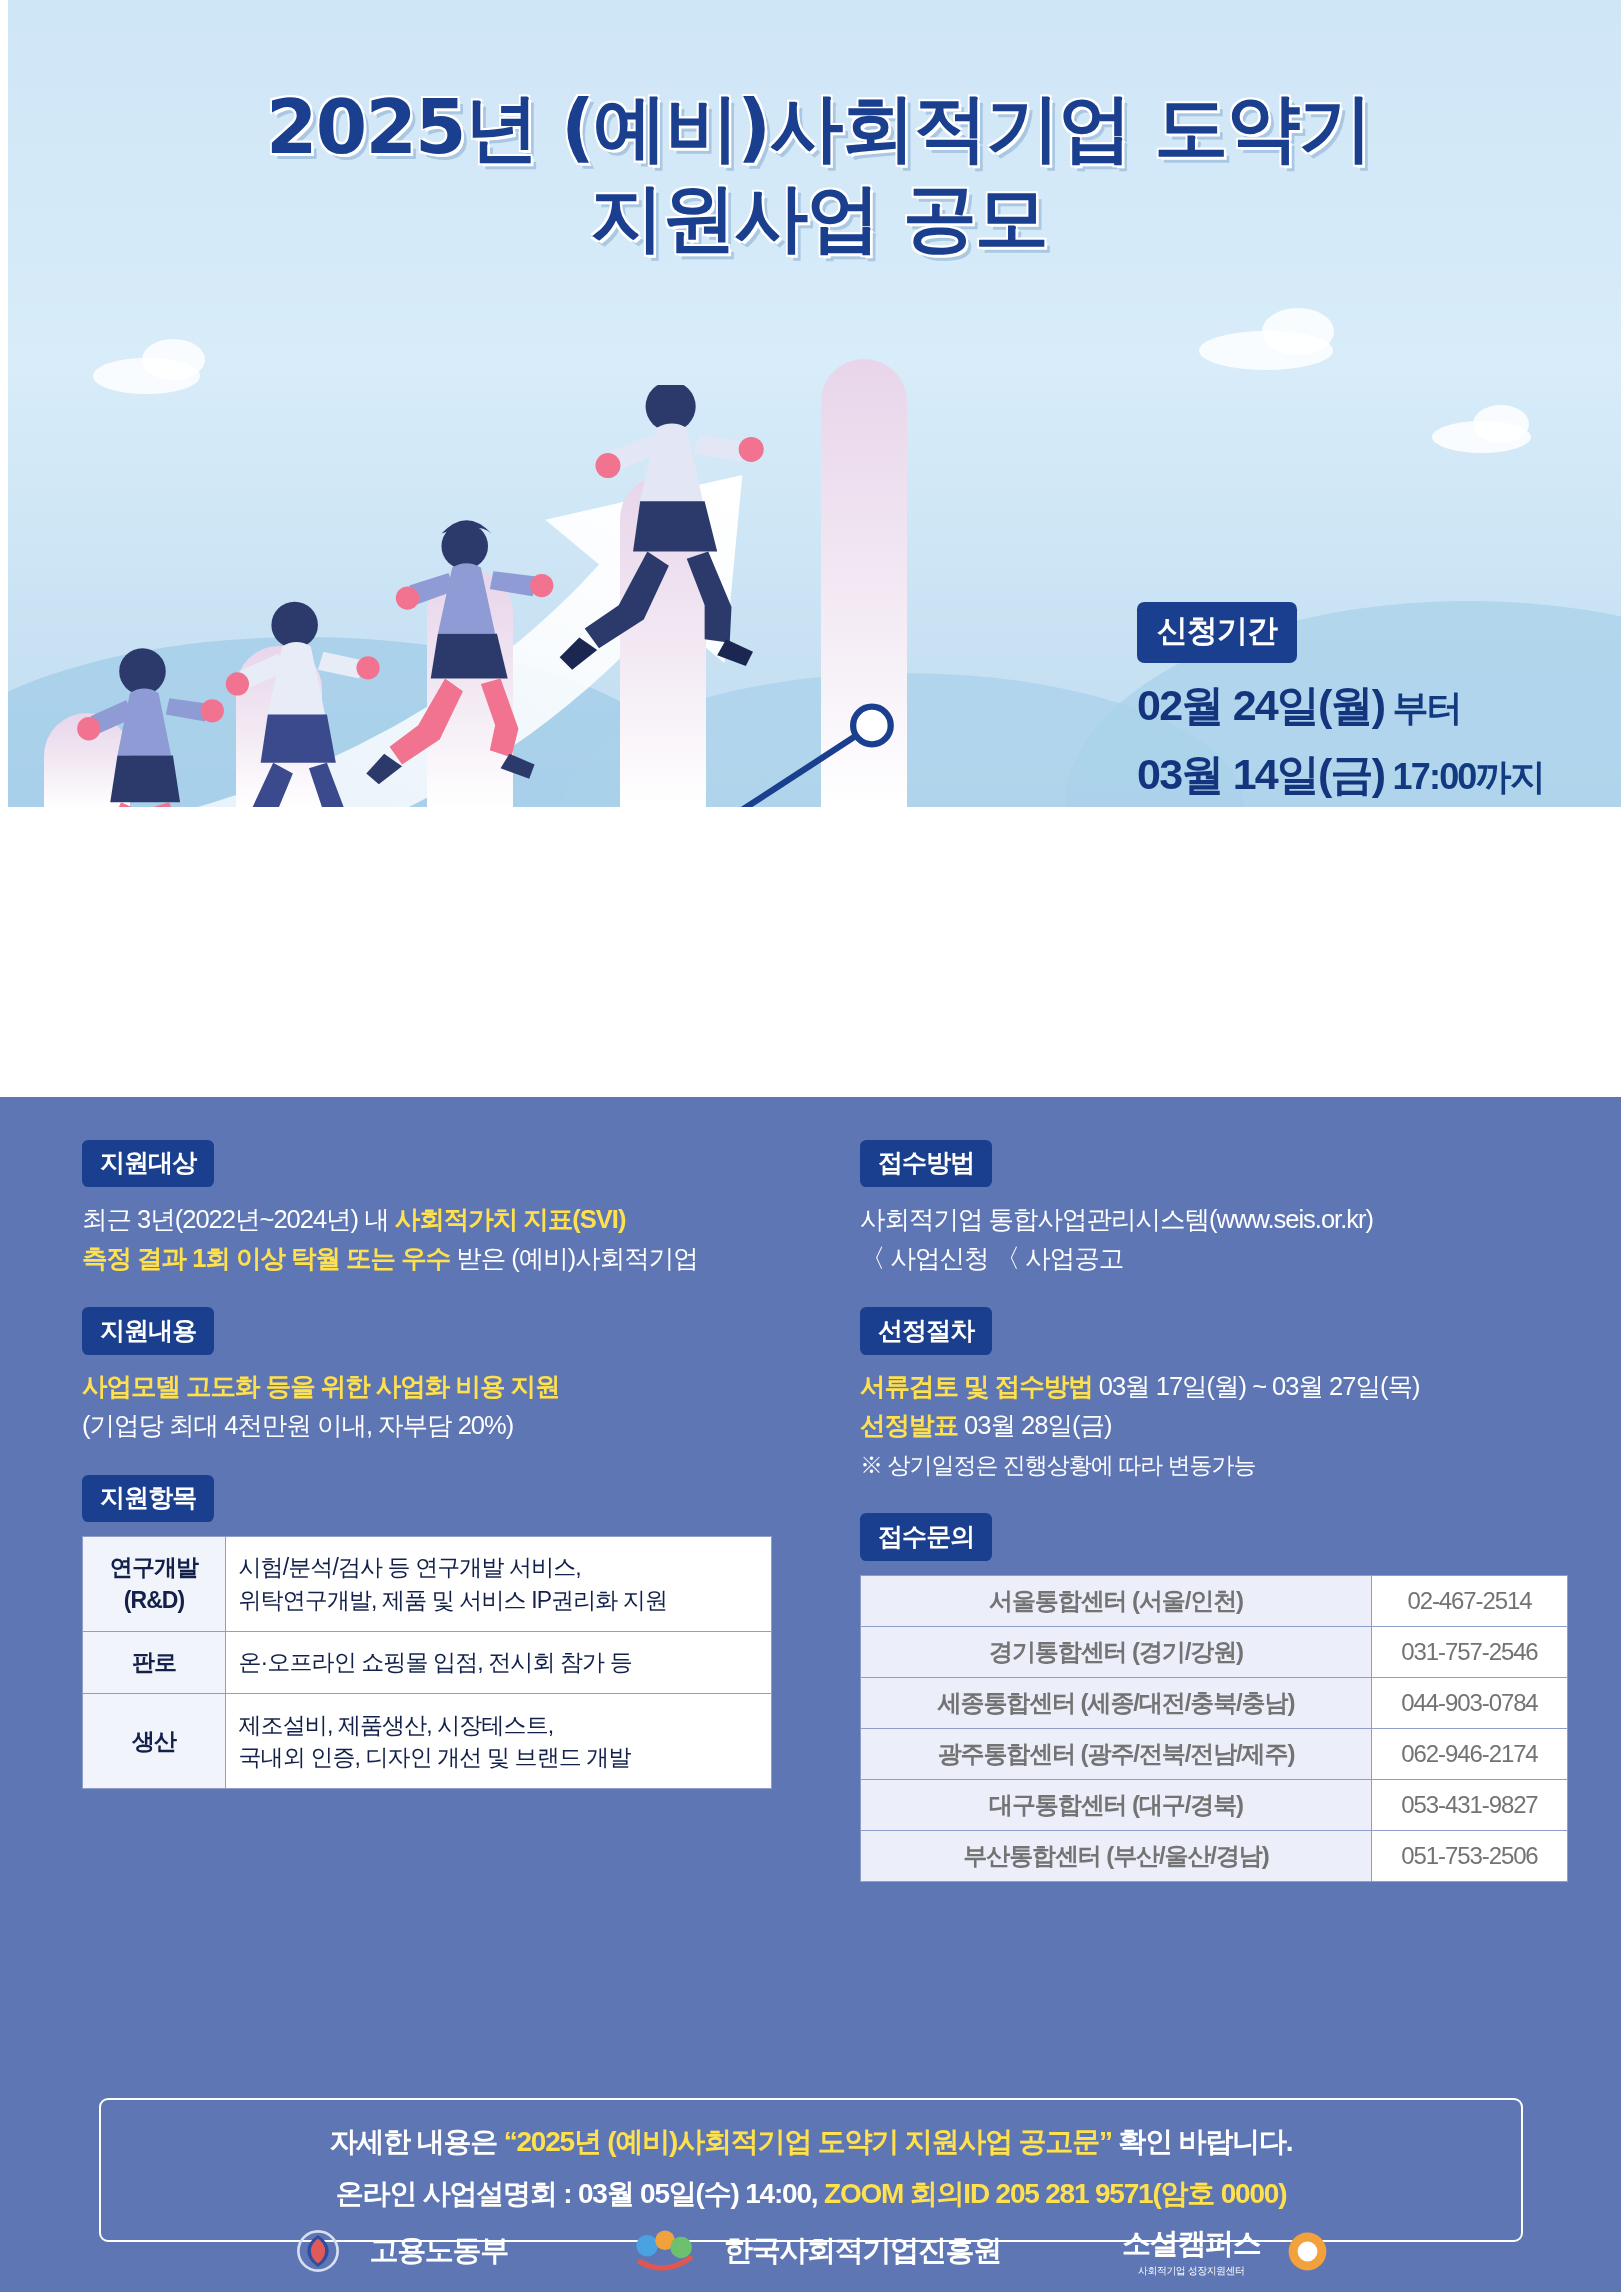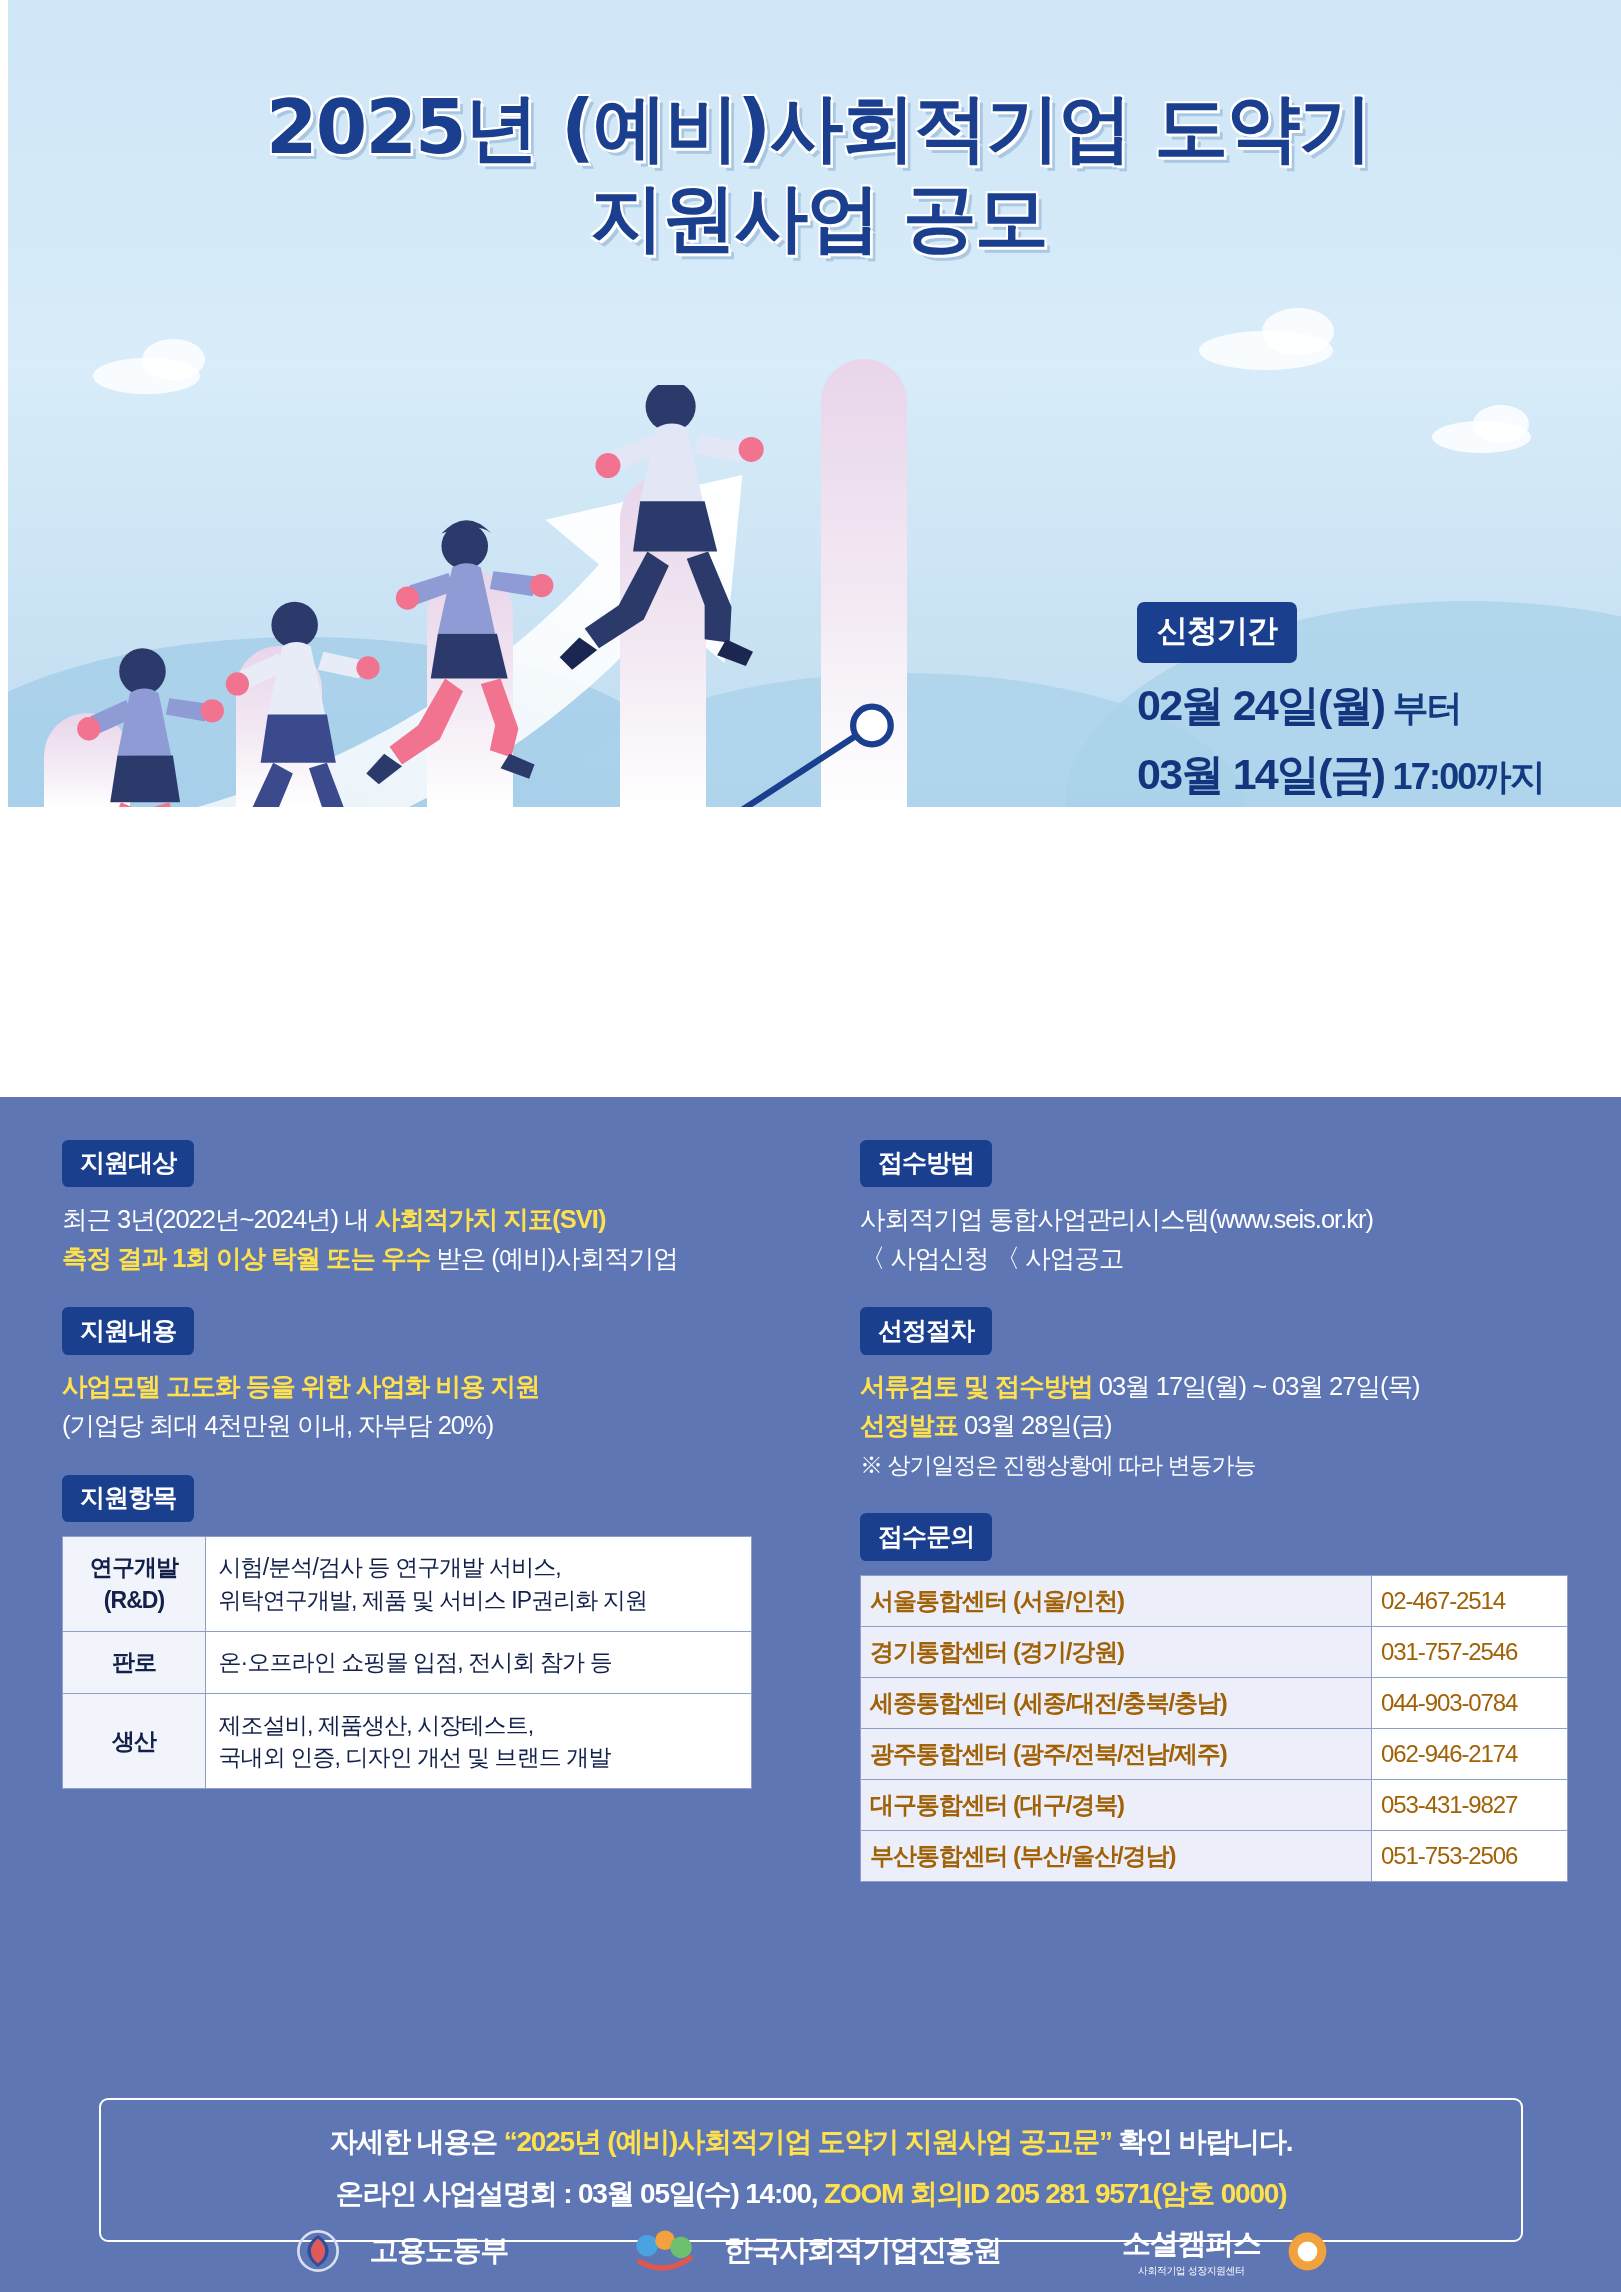--- a/index.html
+++ b/index.html
@@ -124,21 +124,21 @@
     height: 1196px;
     background: #5f76b5;
   }
   .cols {
     position: absolute;
     top: 43px; left: 0;
     width: 1621px;
     display: flex;
     gap: 0;
   }
-  .col-l { width: 788px; padding-left: 62px; }
+  .col-l { width: 788px; padding-left: 82px; }
   .col-r { width: 833px; padding-left: 72px; }
 
   .tag {
     display: inline-block;
     background: #1b3f8f;
     color: #ffffff;
     font-size: 25px;
     font-weight: 700;
     padding: 6.3px 18px 8px;
     border-radius: 6.3px;
@@ -181,23 +181,23 @@
   table.contact {
     width: 708px;
     margin-top: 14.3px;
     border-collapse: collapse;
     background: #ffffff;
     font-size: 24px;
   }
   table.contact td {
     border: 0.9px solid #8f9ec9;
     padding: 9px 9px;
-    color: #a16207;
+    color: #737373;
     letter-spacing: -1.1px;
-    text-align: left;
+    text-align: center;
   }
   table.contact td.center-name { background:#eceffa; font-weight:600; }
   table.contact td.tel { width: 196px; }
 
   
   .notice {
     position: absolute;
     left: 99px;
     top: 1001px;
     width: 1424px;

